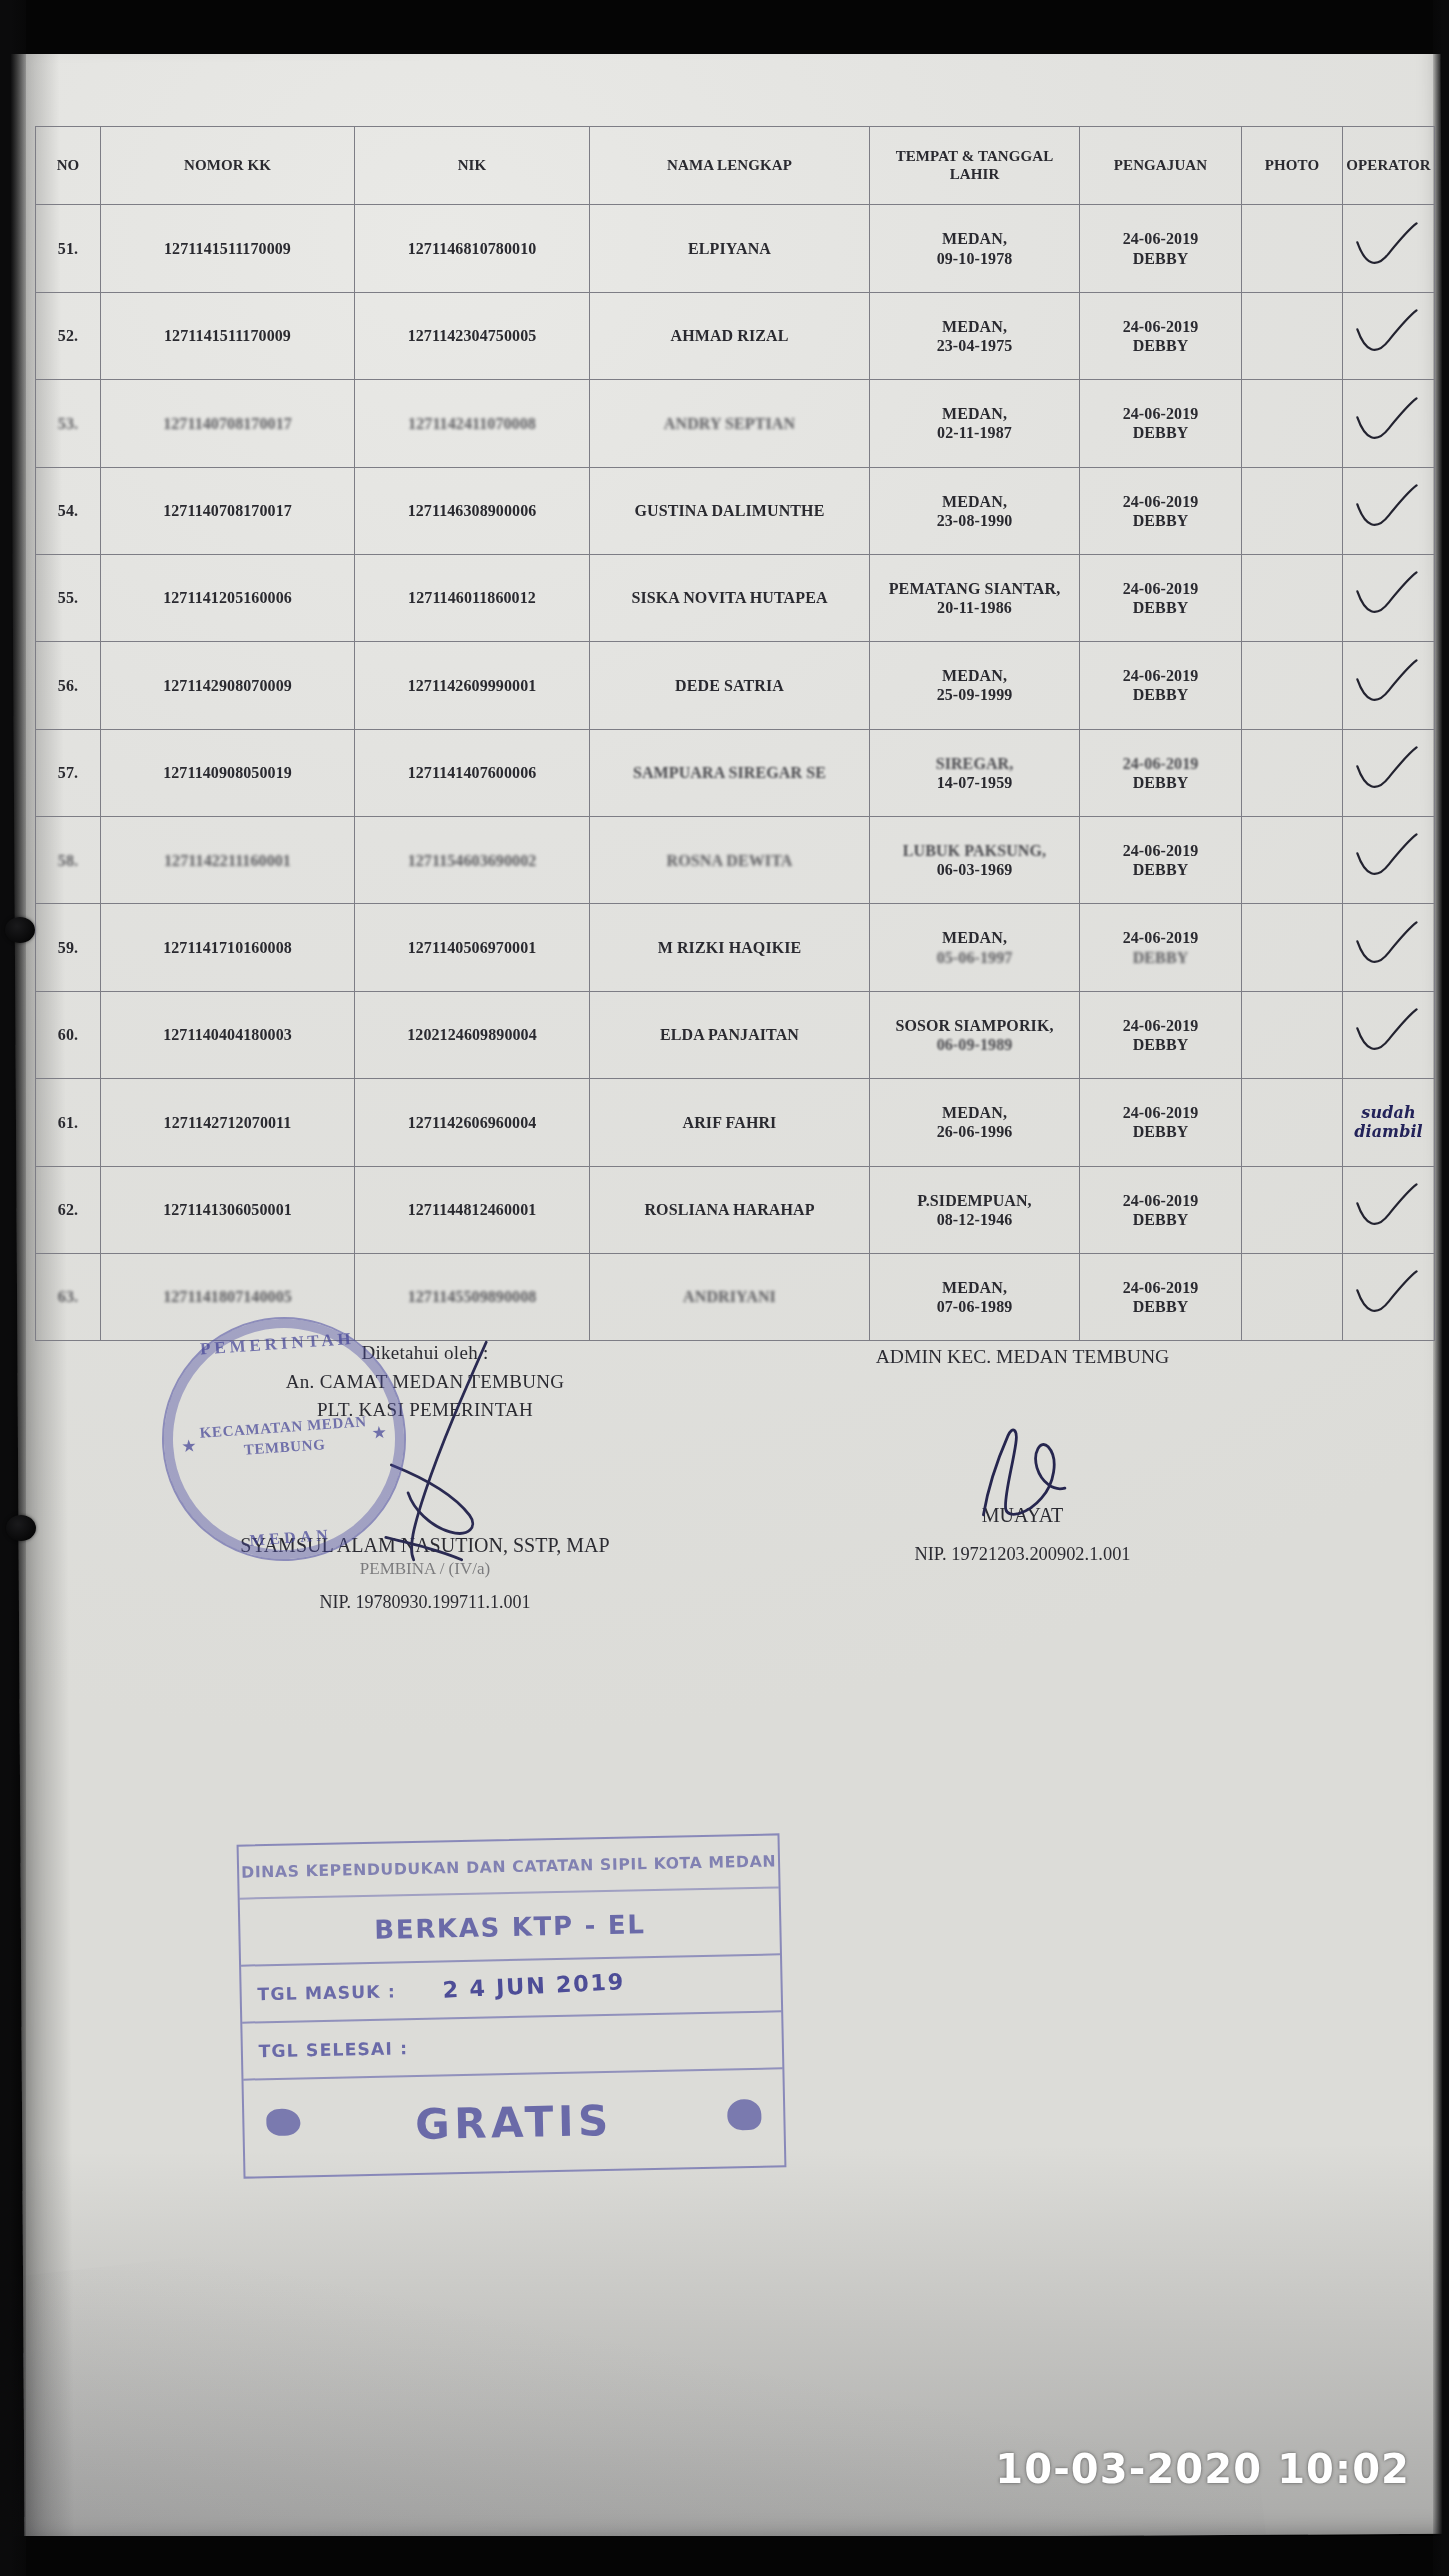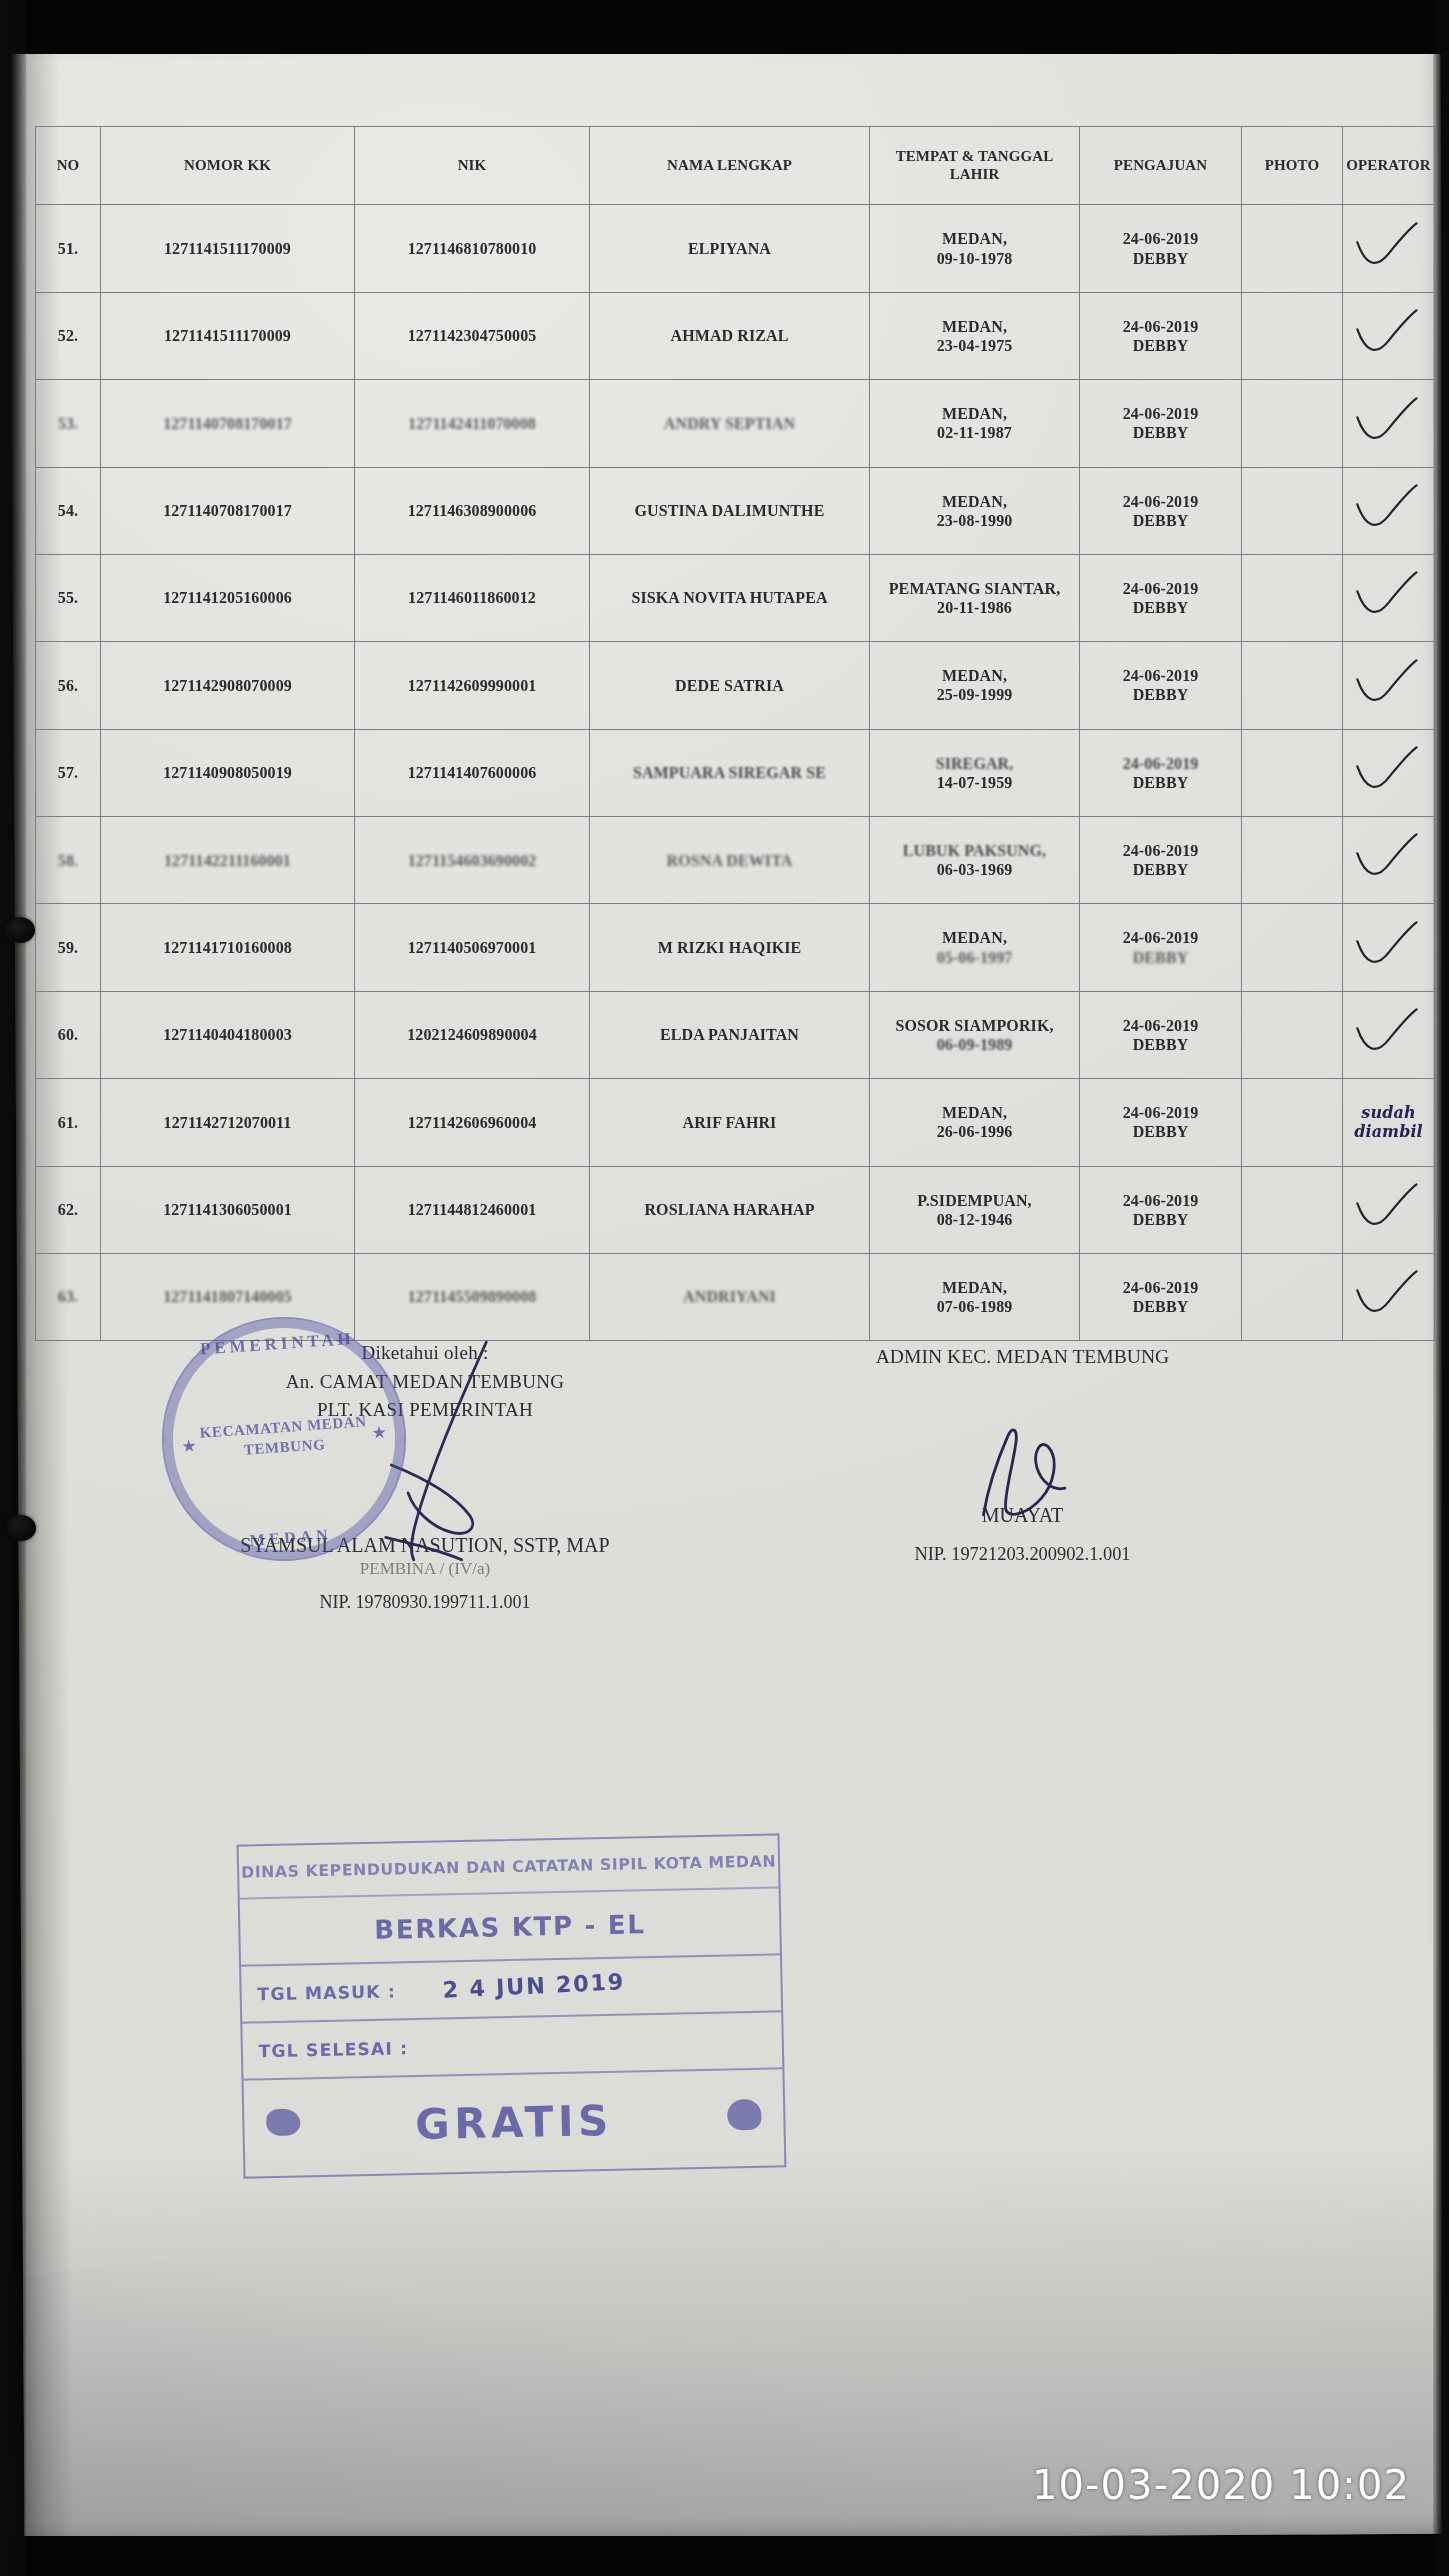--- a/index.html
+++ b/index.html
@@ -321,24 +321,24 @@
     background: rgba(62,62,150,0.62);
     border-radius: 42% 58% 50% 50%;
   }
   .blob-l { left: 22.4px; }
   .blob-r { right: 22.4px; height: 31px; border-radius: 50% 50% 38% 45%; }
 
   
   .timestamp {
     position: absolute;
     right: 39px;
-    bottom: 68px;
+    bottom: 84px;
     font-family: "DejaVu Sans", sans-serif;
     font-size: 40px;
-    font-weight: normal;
+    font-weight: bold;
     color: #ffffff;
     letter-spacing: 1.1px;
     text-shadow: 0 0 3.4px rgba(0,0,0,0.55);
   }
 </style>
 </head>
 <body>
 
 <div id="photo">
 

